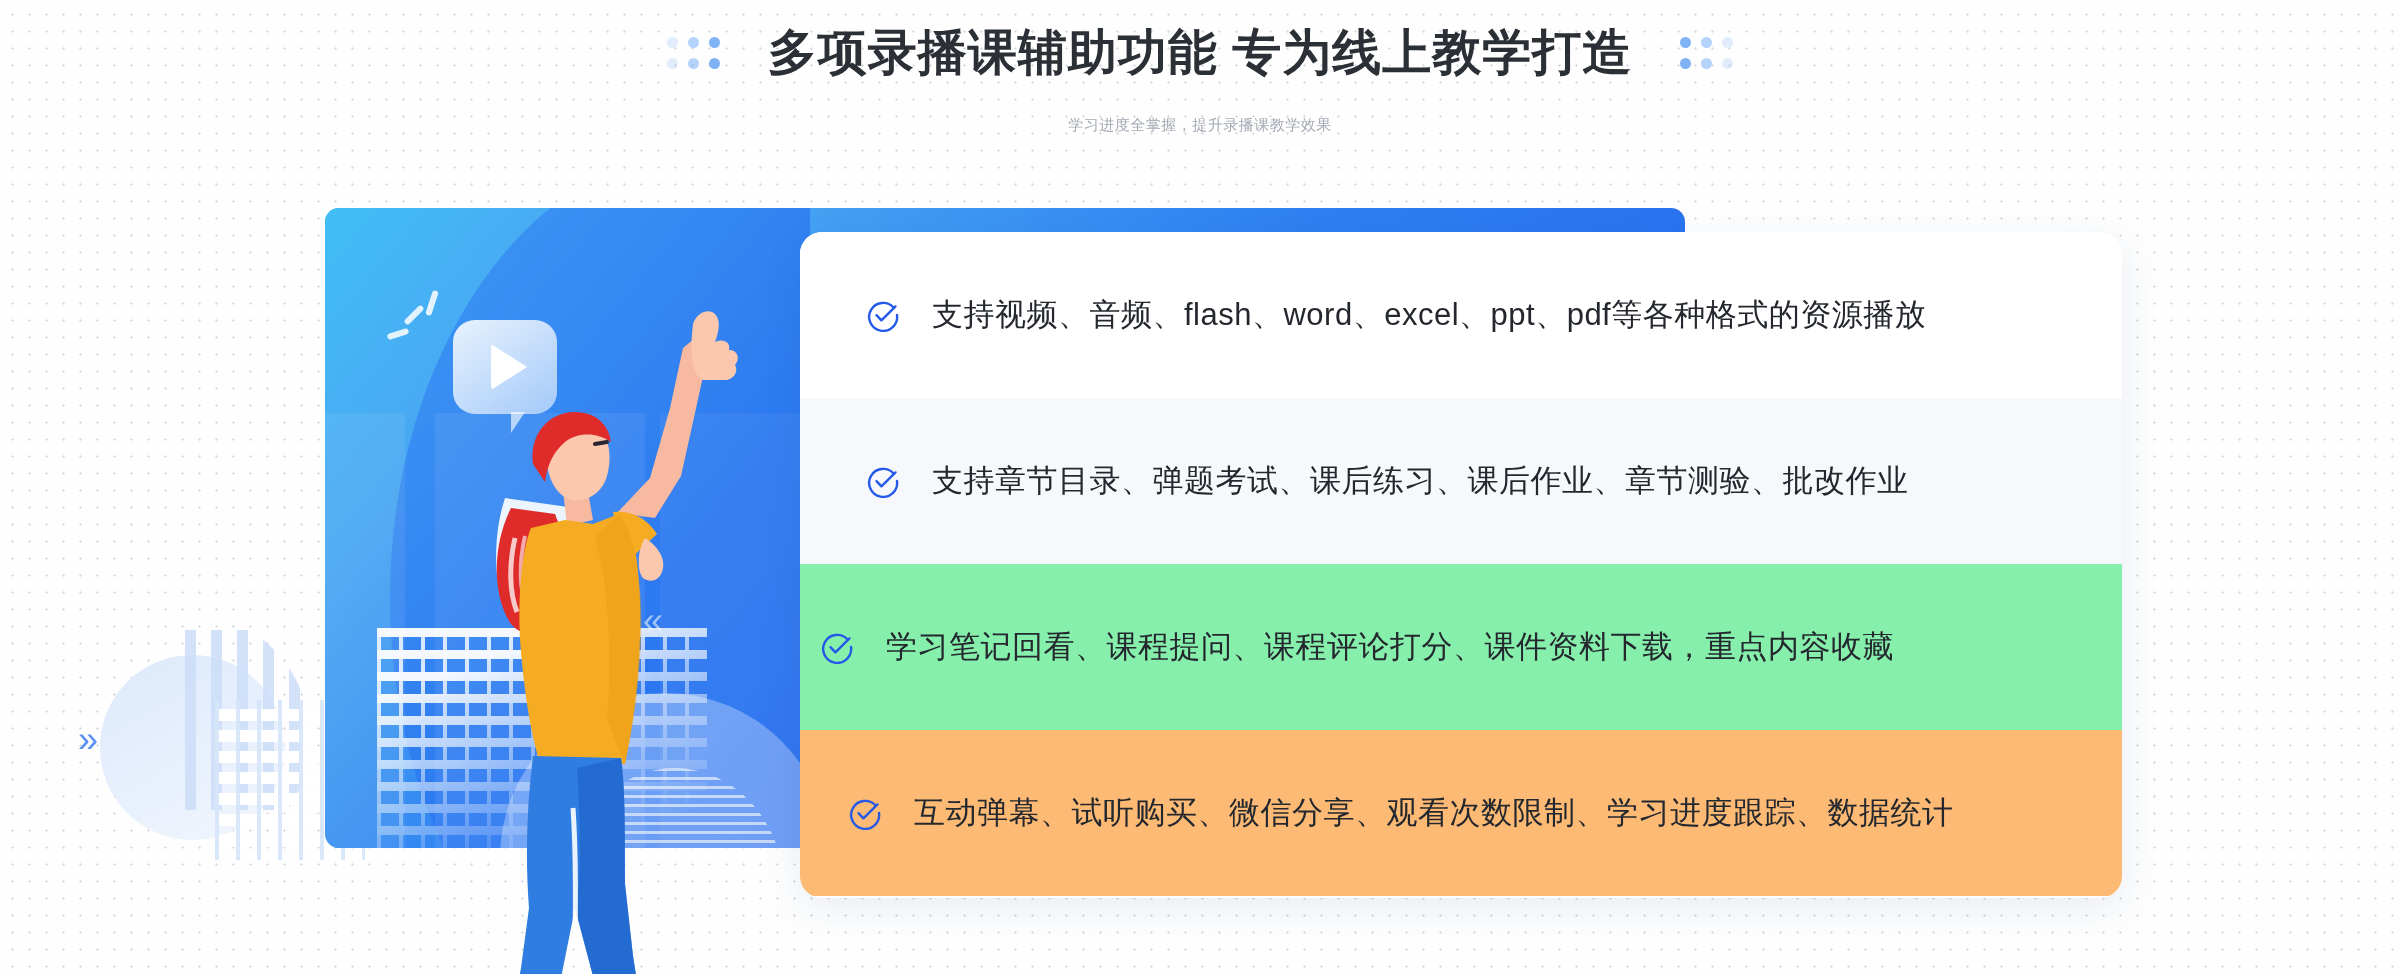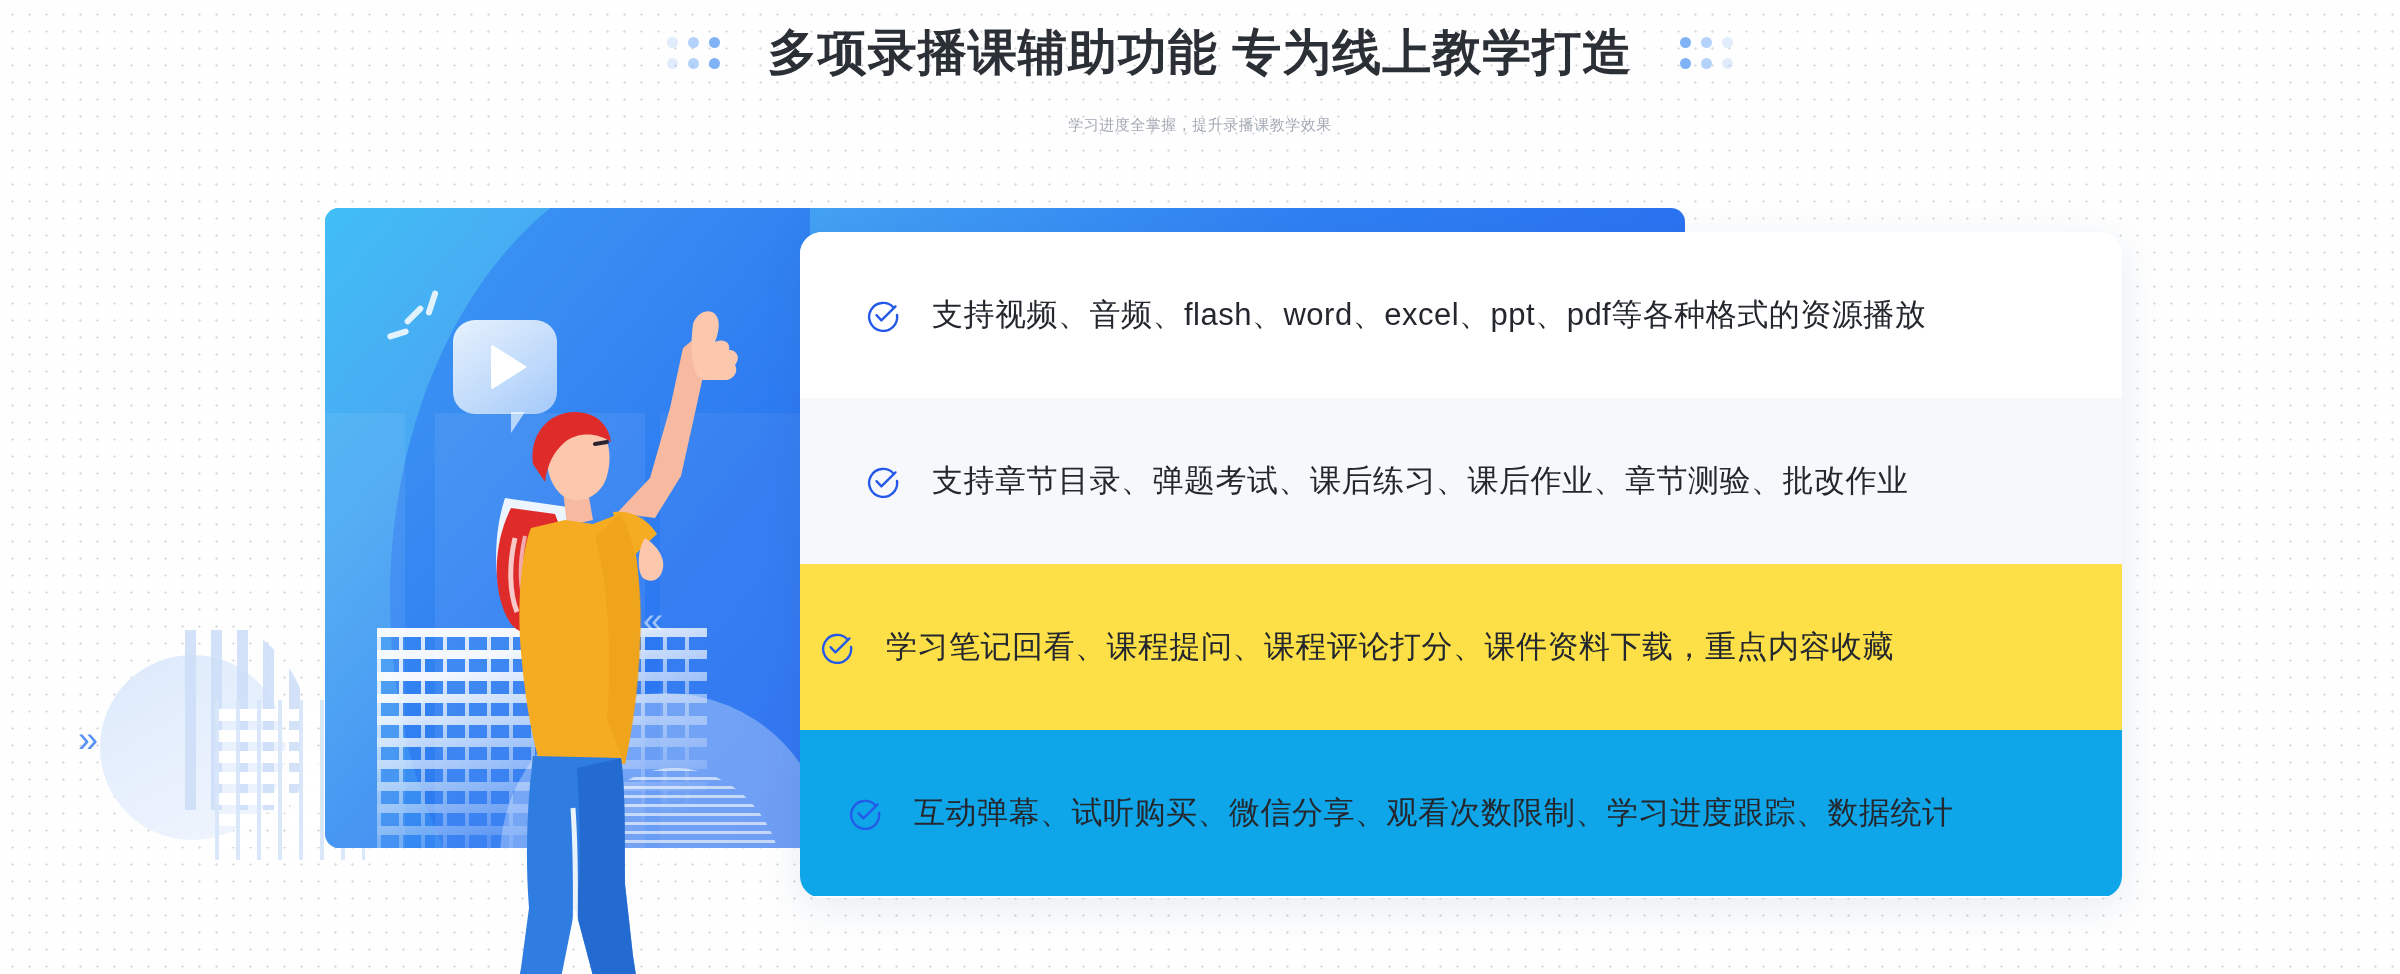--- a/index.html
+++ b/index.html
@@ -306,22 +306,22 @@
     left: 0;
     width: 1322px;
     height: 166px;
     display: flex;
     align-items: center;
     padding-left: 66px;
     box-sizing: border-box;
   }
   .feature-row.r0 { top: 0px;   background: #ffffff; }
   .feature-row.r1 { top: 166px; background: #f7f8fb; }
-  .feature-row.r2 { top: 332px; background: #fde047; padding-left: 20px; }
-  .feature-row.r3 { top: 498px; background: #0ea5e9; padding-left: 48px; }
+  .feature-row.r2 { top: 332px; background: #86efac; padding-left: 20px; }
+  .feature-row.r3 { top: 498px; background: #fdba74; padding-left: 48px; }
 
   .check-icon { width: 34px; height: 34px; flex: 0 0 34px; margin-right: 32px; }
   .feature-text {
     font-size: 31px;
     color: #24282e;
     letter-spacing: 0.5px;
     white-space: nowrap;
   }
 </style>
 </head>

